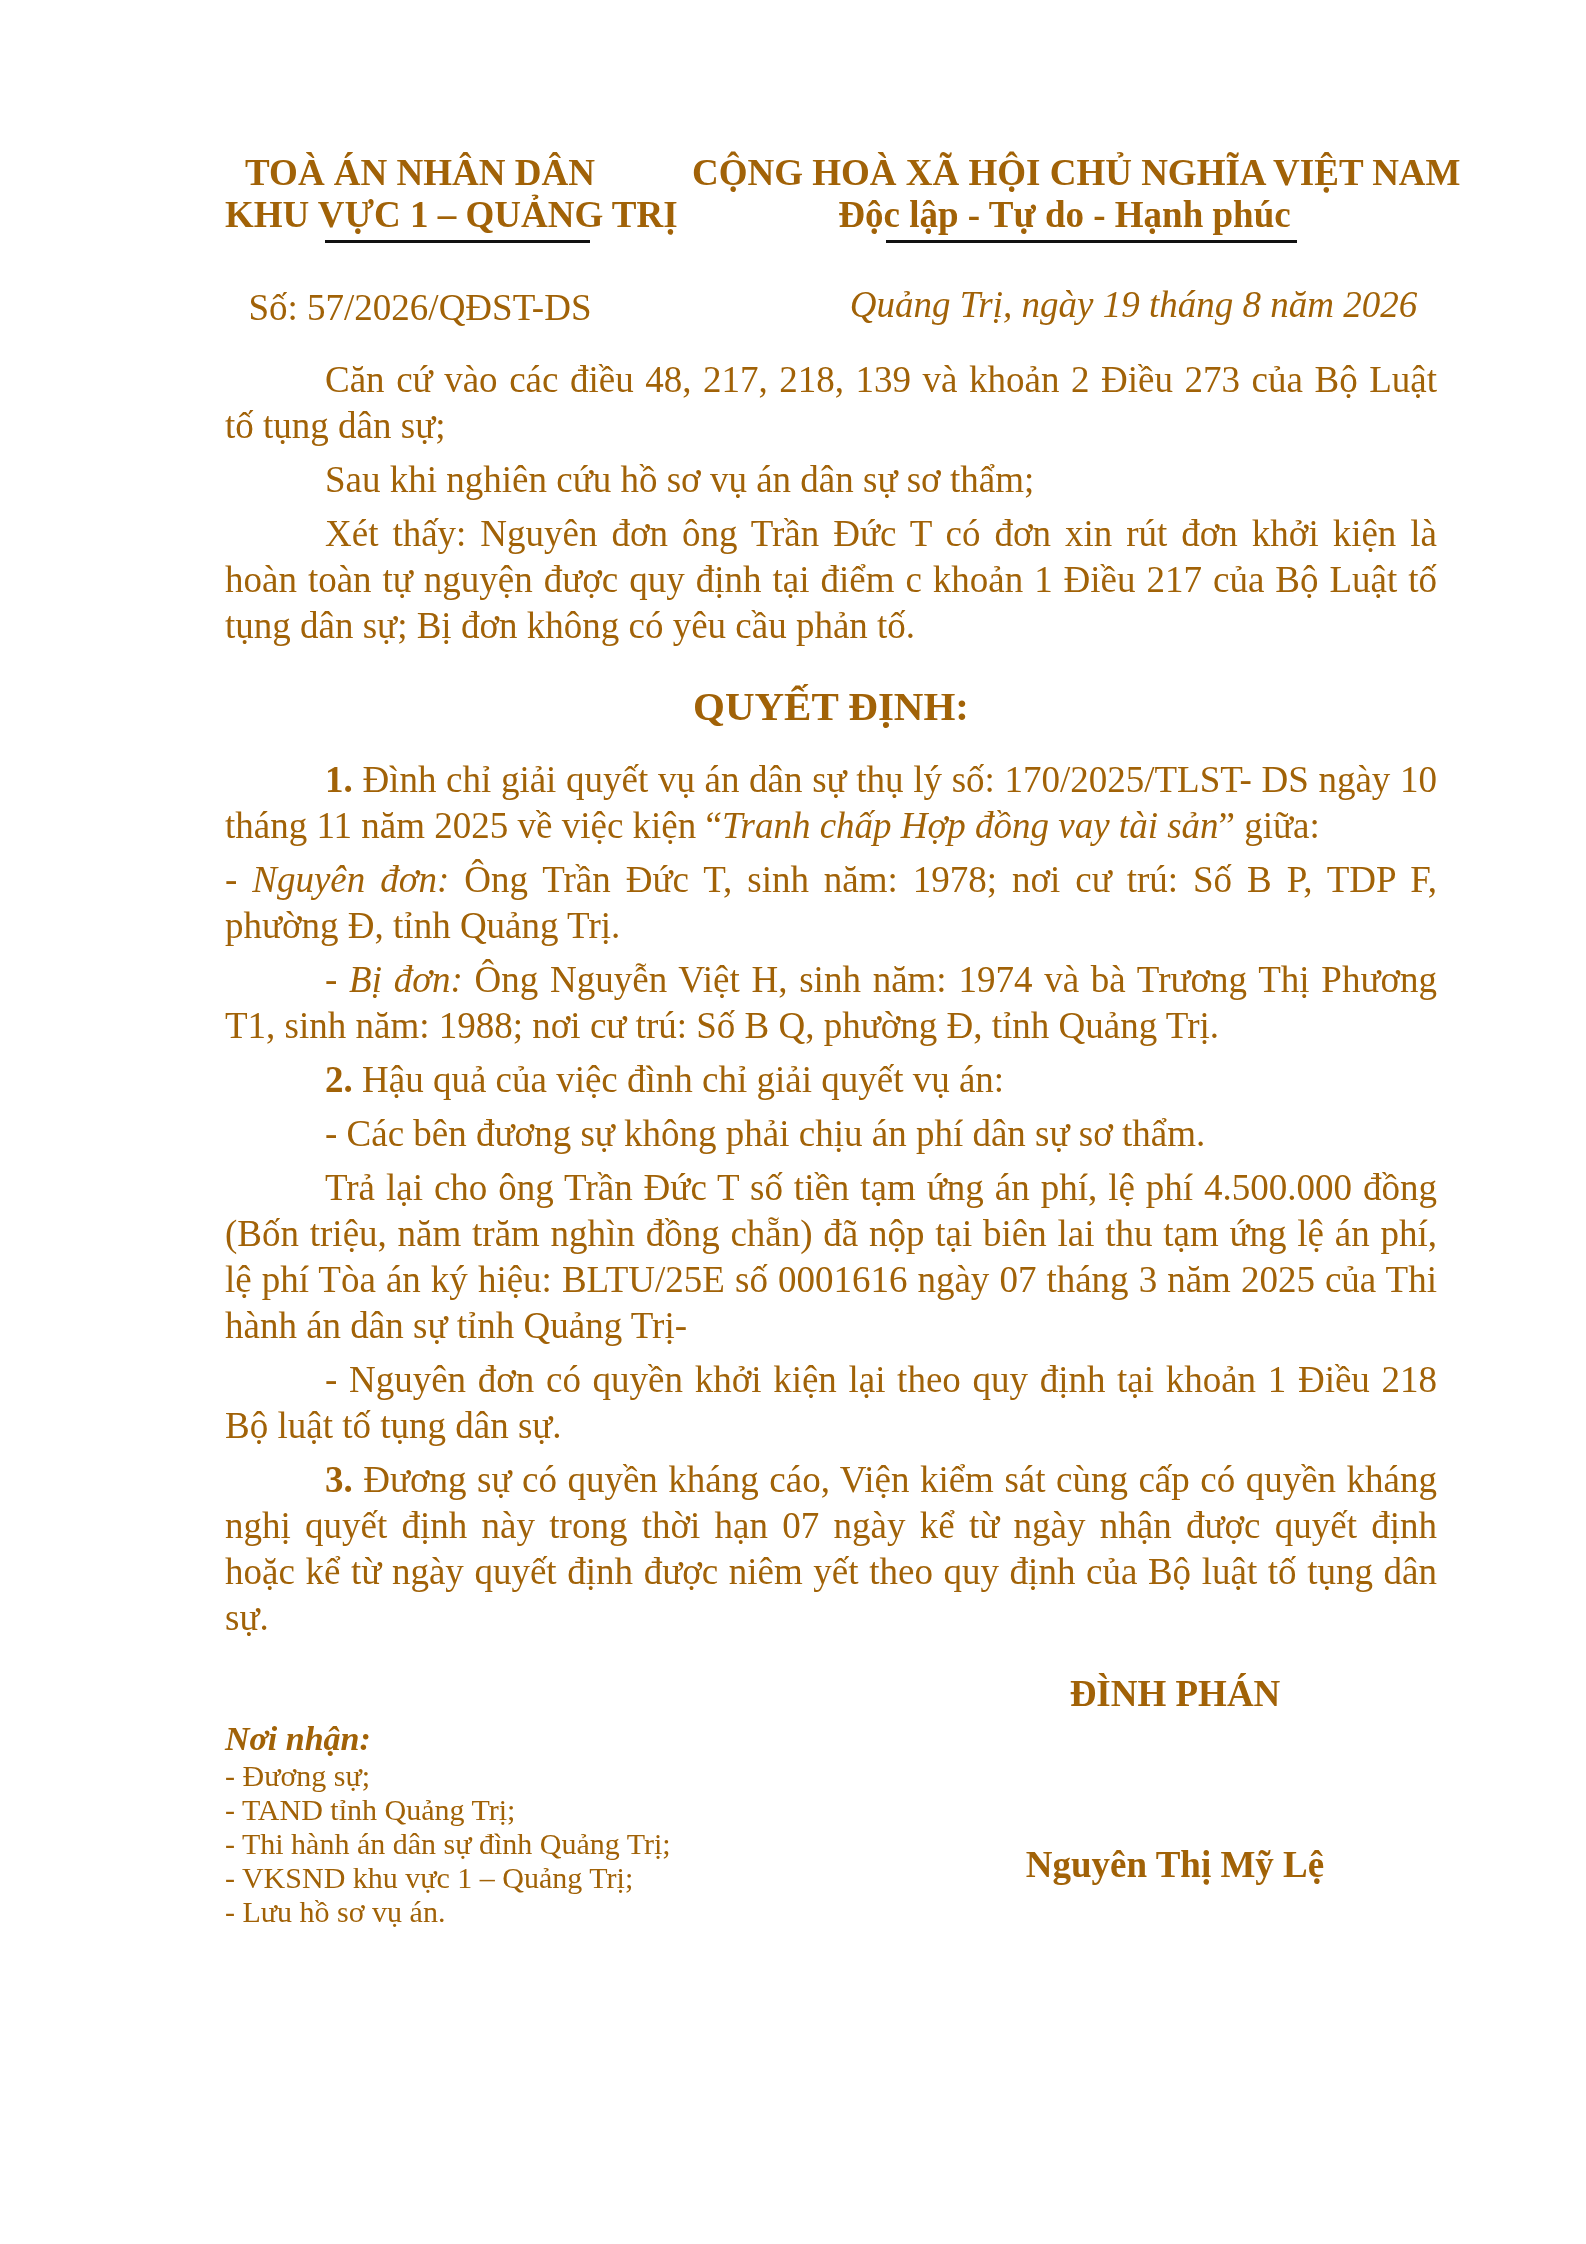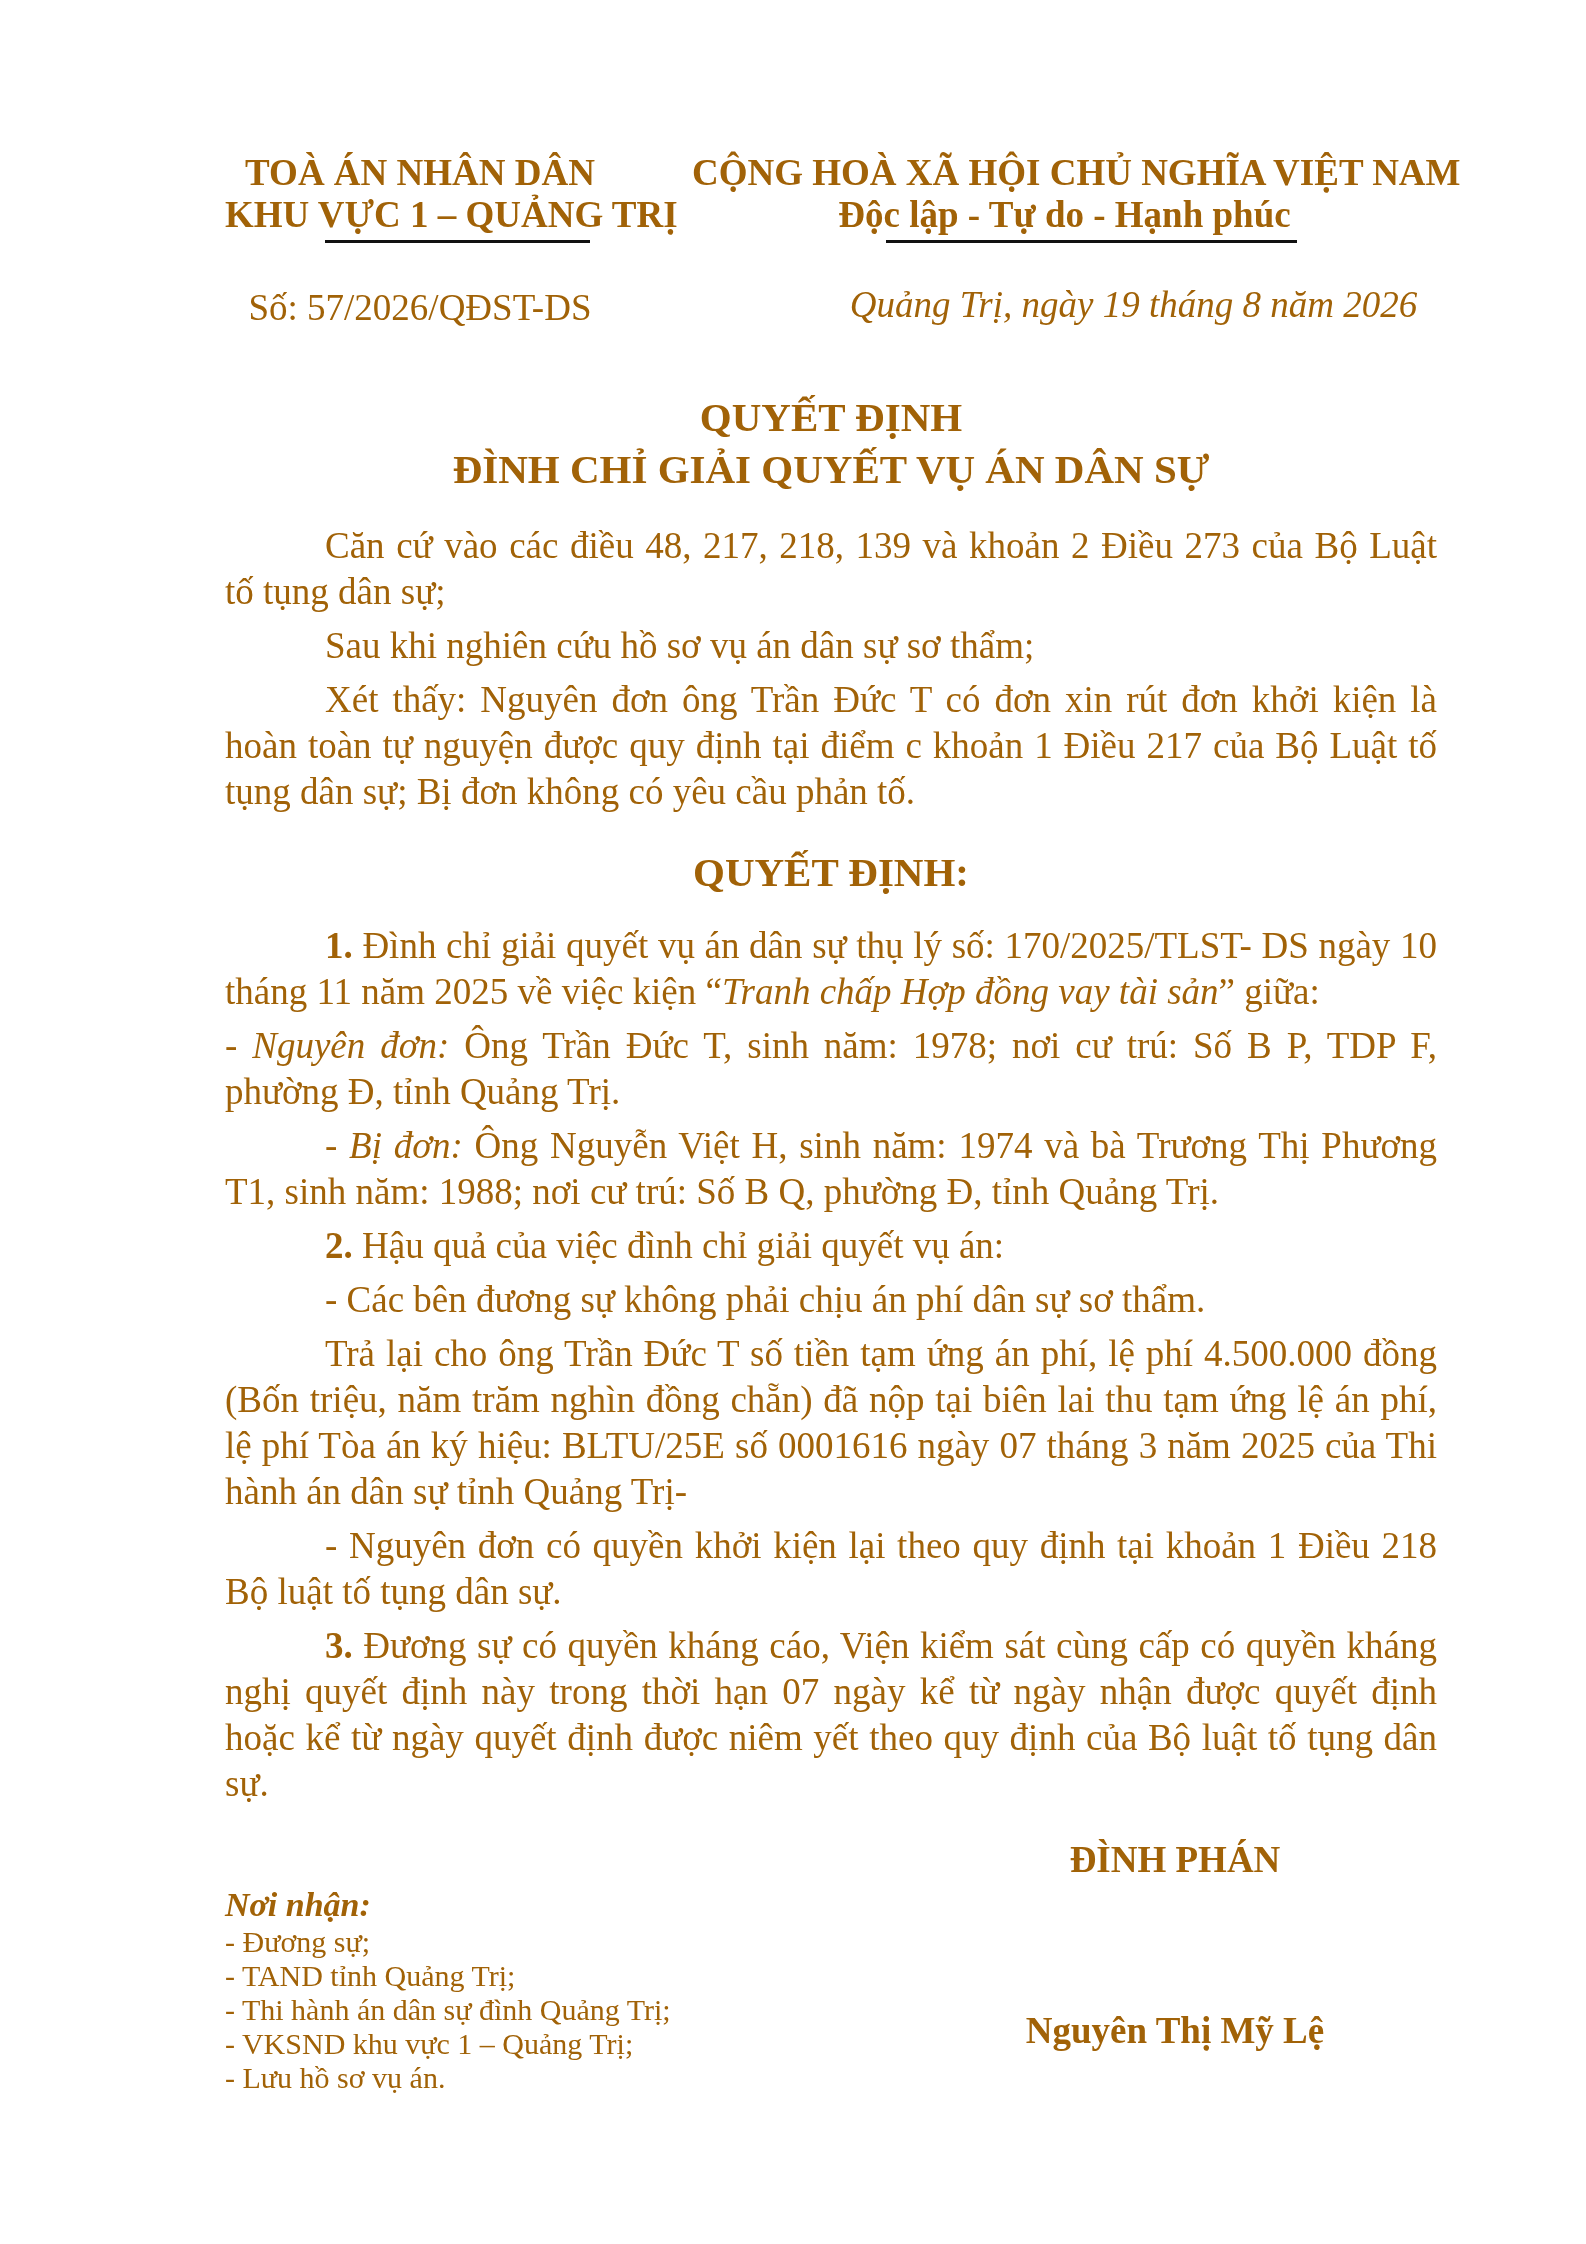--- a/index.html
+++ b/index.html
@@ -58,24 +58,20 @@
       <div class="doc-number">Số: 57/2026/QĐST-DS</div>
     </div>
     <div class="header-right">
       <div class="org">CỘNG HOÀ XÃ HỘI CHỦ NGHĨA VIỆT NAM</div>
       <div class="org">Độc lập - Tự do - Hạnh phúc</div>
       <div class="rule rule-right"></div>
       <div class="dateline">Quảng Trị, ngày 19 tháng 8 năm 2026</div>
     </div>
   </div>
 
-  <div class="title">
-    <div>QUYẾT ĐỊNH</div>
-    <div>ĐÌNH CHỈ GIẢI QUYẾT VỤ ÁN DÂN SỰ</div>
-  </div>
 
   <p class="body-par indent first-par">Căn cứ vào các điều 48, 217, 218, 139 và khoản 2 Điều 273 của Bộ Luật tố tụng dân sự;</p>
   <p class="body-par indent">Sau khi nghiên cứu hồ sơ vụ án dân sự sơ thẩm;</p>
   <p class="body-par indent">Xét thấy: Nguyên đơn ông Trần Đức T có đơn xin rút đơn khởi kiện là hoàn toàn tự nguyện được quy định tại điểm c khoản 1 Điều 217 của Bộ Luật tố tụng dân sự; Bị đơn không có yêu cầu phản tố.</p>
 
   <div class="section-heading">QUYẾT ĐỊNH:</div>
 
   <p class="body-par indent"><span class="bold">1.</span><span> Đình chỉ giải quyết vụ án dân sự thụ lý số: 170/2025/TLST- DS ngày 10 tháng 11 năm 2025 về việc kiện “</span><span class="italic">Tranh chấp Hợp đồng vay tài sản</span><span>” giữa:</span></p>
 
   <p class="body-par noindent"><span>- </span><span class="italic">Nguyên đơn:</span><span> Ông Trần Đức T, sinh năm: 1978; nơi cư trú: Số B P, TDP F, phường Đ, tỉnh Quảng Trị.</span></p>

